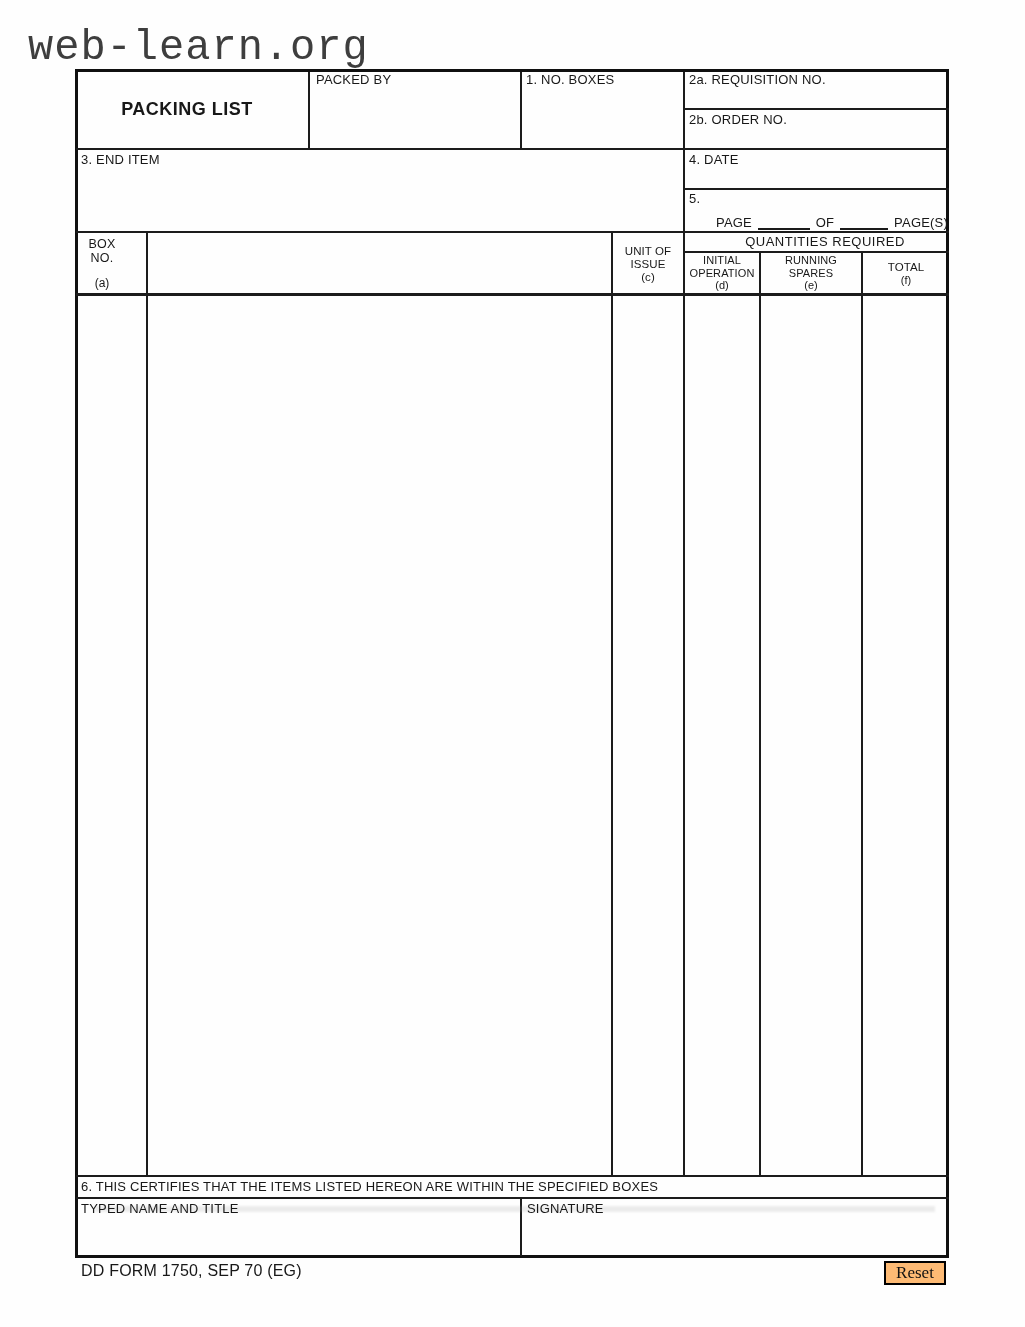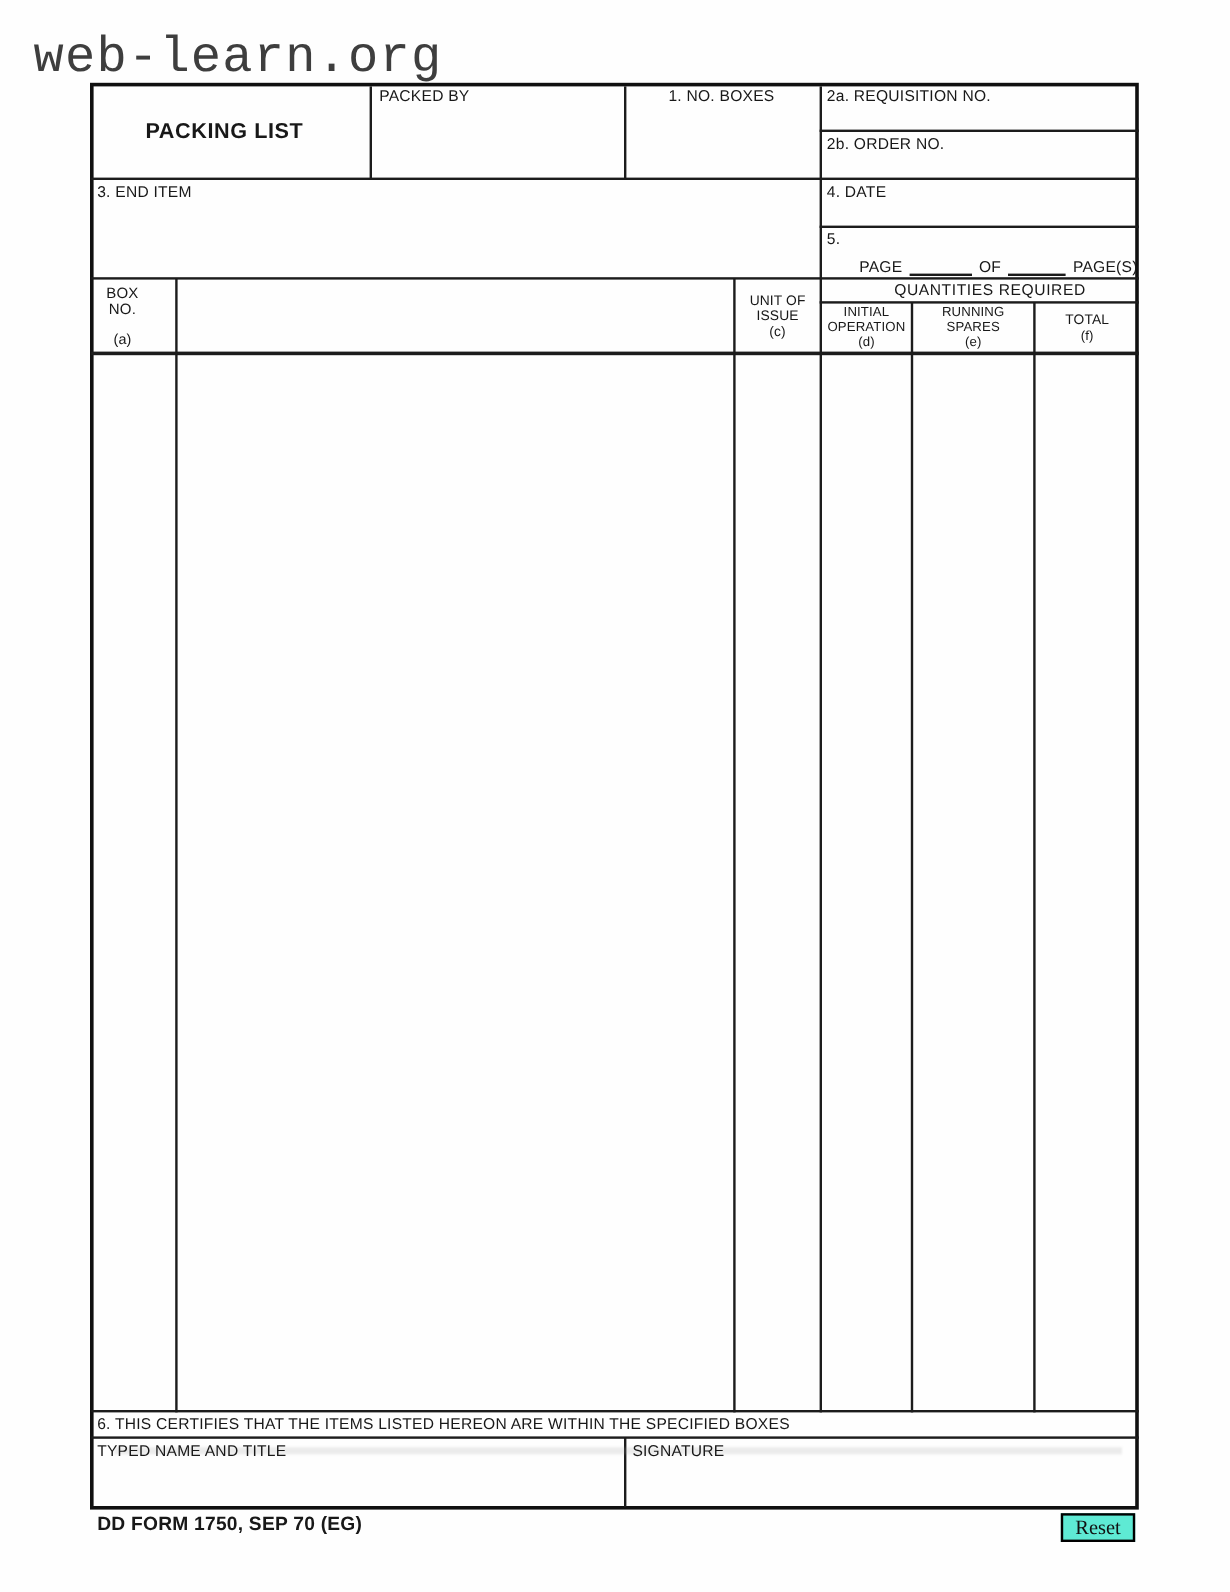--- a/index.html
+++ b/index.html
@@ -38,26 +38,26 @@
     display:flex;align-items:flex-end;gap:6px;overflow:hidden;z-index:4;
     font-size:13px;letter-spacing:0.2px;white-space:nowrap;
   }
   .blank{
     display:inline-block;height:16px;border-bottom:2px solid #1a1a1a;
   }
   .blank.b1{width:52px;} .blank.b2{width:48px;}
   .field{position:absolute;z-index:3;background:transparent;}
   .reset-btn{
     position:absolute;left:884px;top:1261px;width:62px;height:24px;
-    border:2px solid #000;background:#5eead4;box-sizing:border-box;
+    border:2px solid #000;background:#fdba74;box-sizing:border-box;
     font-family:"Liberation Serif",serif;font-size:17px;color:#111;
     display:flex;align-items:center;justify-content:center;z-index:5;cursor:pointer;
   }
   .dd-form{
-    position:absolute;left:81px;top:1262px;font-size:16px;font-weight:bold;
+    position:absolute;left:81px;top:1262px;font-size:16px;font-weight:normal;
     letter-spacing:0.2px;z-index:4;
   }
   .artifact{
     position:absolute;left:95px;top:1206px;width:840px;height:6px;
     background:#9a9a9a;opacity:0.18;filter:blur(1px);z-index:2;
   }
 </style>
 </head>
 <body>
 
@@ -82,21 +82,21 @@
   <div class="vline" style="left:146px;top:232px;height:945px;"></div>
   <div class="vline" style="left:611px;top:232px;height:945px;"></div>
   <div class="vline" style="left:759px;top:252px;height:925px;"></div>
   <div class="vline" style="left:861px;top:252px;height:925px;"></div>
   <div class="vline" style="left:520px;top:1198px;height:58px;"></div>
 
   <div class="artifact"></div>
 
   <div class="title">PACKING LIST</div>
   <div class="lbl" style="left:316px;top:72px;">PACKED BY</div>
-  <div class="lbl" style="left:557px;top:72px;">1. NO. BOXES</div>
+  <div class="lbl" style="left:526px;top:72px;">1. NO. BOXES</div>
   <div class="lbl" style="left:689px;top:72px;">2a. REQUISITION NO.</div>
   <div class="lbl" style="left:689px;top:112px;">2b. ORDER NO.</div>
   <div class="lbl" style="left:81px;top:152px;">3. END ITEM</div>
   <div class="lbl" style="left:689px;top:152px;">4. DATE</div>
   <div class="lbl" style="left:689px;top:191px;">5.</div>
 
   <div class="pageline">
     <span>PAGE</span>
     <span class="blank b1"></span>
     <span>OF</span>

